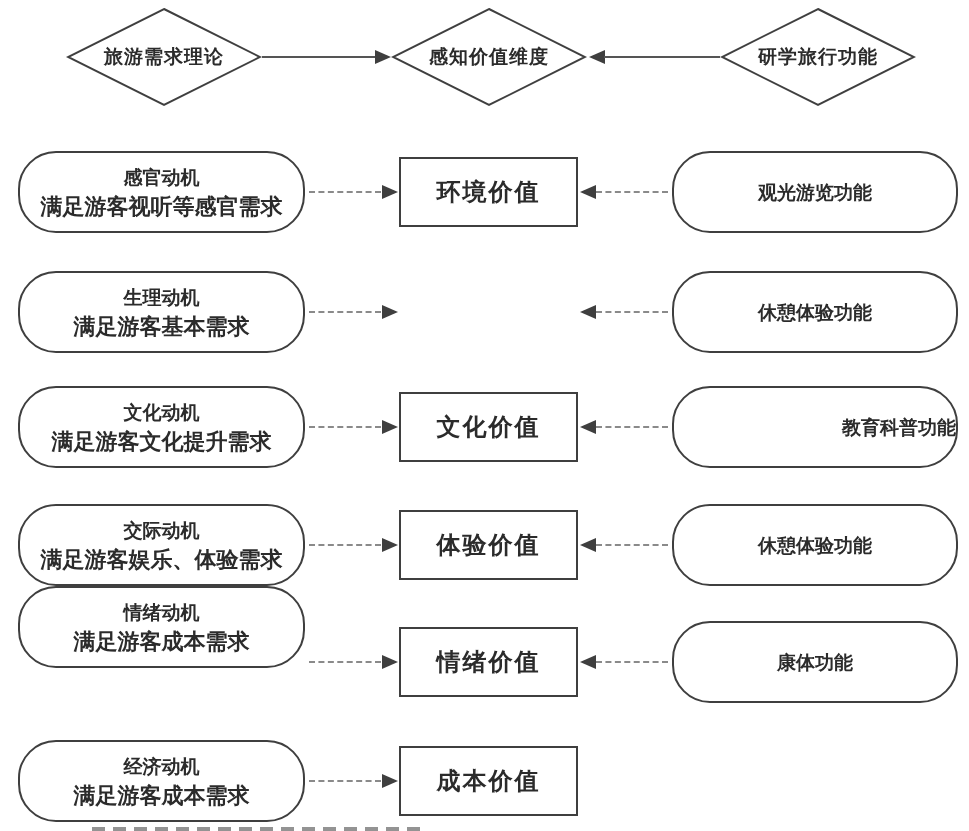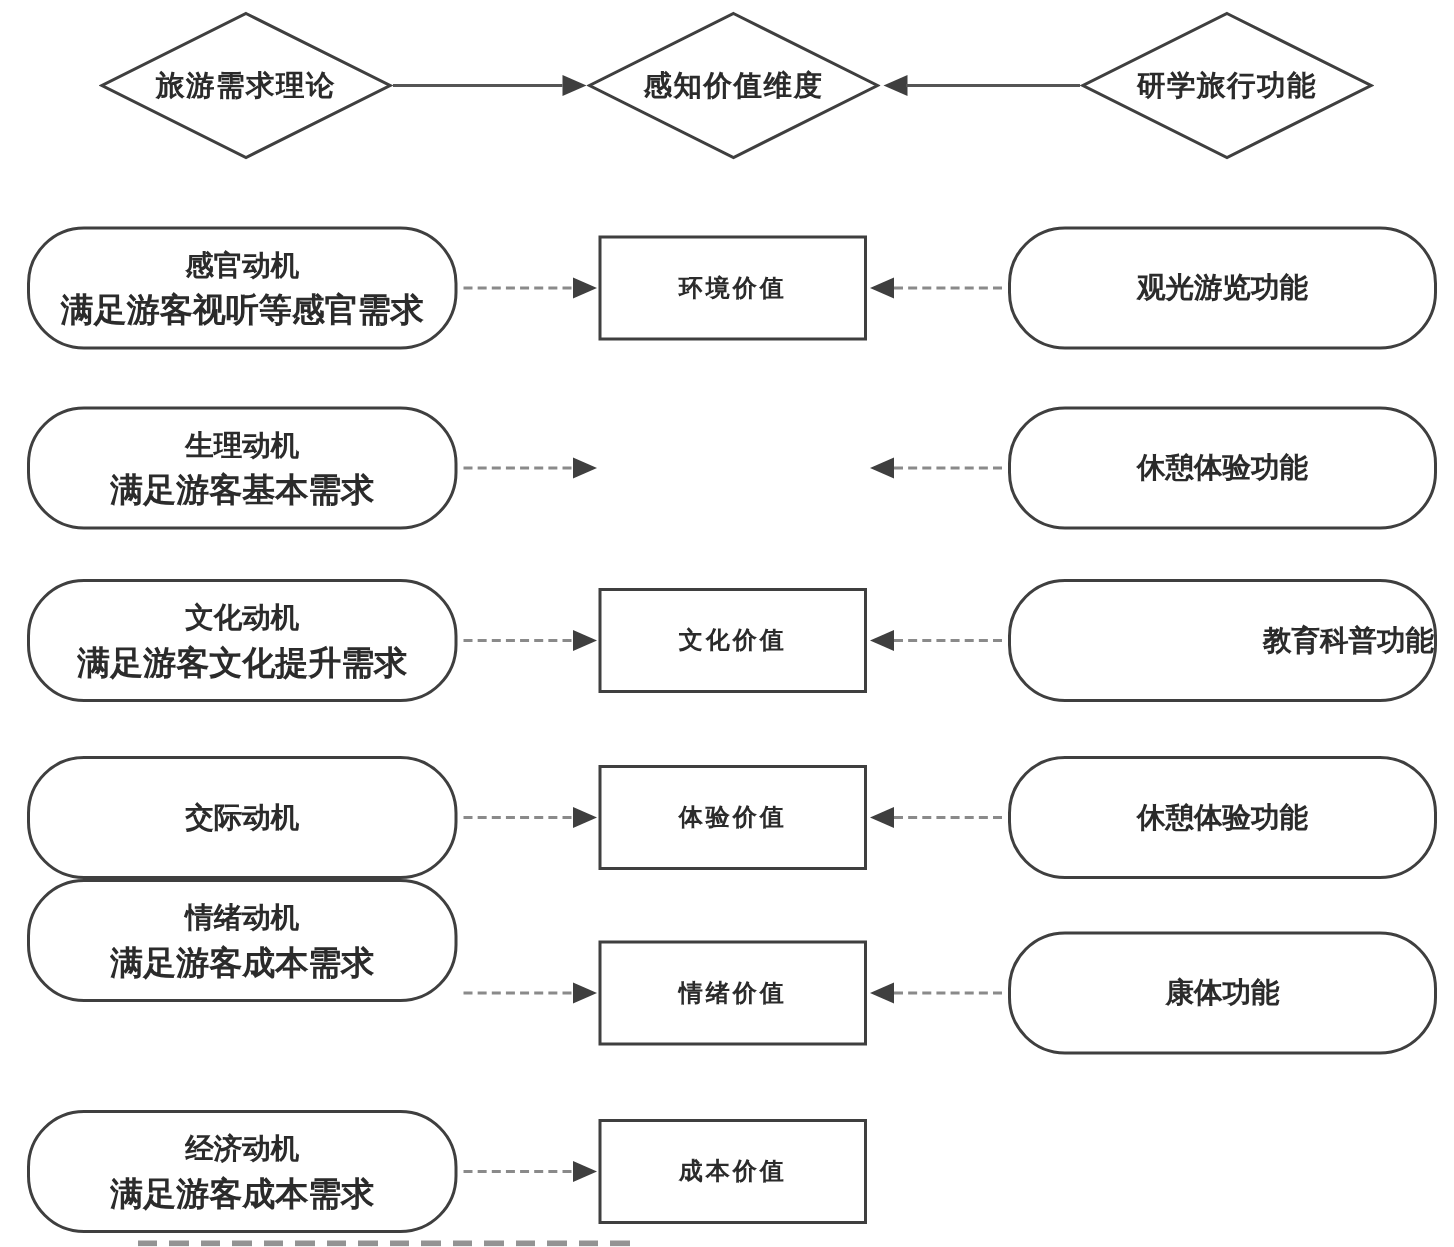--- a/index.html
+++ b/index.html
@@ -81,21 +81,21 @@
   .rect {
     position: absolute;
     left: 399px;
     width: 179px;
     height: 70px;
     border: 2px solid #3f3f3f;
     background: #ffffff;
     display: flex;
     align-items: center;
     justify-content: center;
-    font-size: 16px;
+    font-size: 24px;
     font-weight: 600;
     letter-spacing: 2px;
     box-sizing: border-box;
     white-space: nowrap;
   }
 
   
   .solid-line {
     position: absolute;
     height: 0;
@@ -199,20 +199,21 @@
   <div class="head-right" style="left:382px; top:420px;"></div>
   <div class="rect" style="top:392px;">文化价值</div>
   <div class="head-left" style="left:580px; top:420px;"></div>
   <div class="dash-line" style="left:596px; top:426px; width:72px;"></div>
   <div class="pill pill-right" style="top:386px;align-items:flex-end;">
     <span class="line1">教育科普功能</span>
   </div>
 
   <div class="pill" style="top:504px;">
     <span class="line1">交际动机</span>
+    <span class="line2">满足游客娱乐、体验需求</span>
   </div>
   <div class="dash-line" style="left:309px; top:544px; width:72px;"></div>
   <div class="head-right" style="left:382px; top:538px;"></div>
   <div class="rect" style="top:510px;">体验价值</div>
   <div class="head-left" style="left:580px; top:538px;"></div>
   <div class="dash-line" style="left:596px; top:544px; width:72px;"></div>
   <div class="pill pill-right" style="top:504px;">
     <span class="line1">休憩体验功能</span>
   </div>
 

